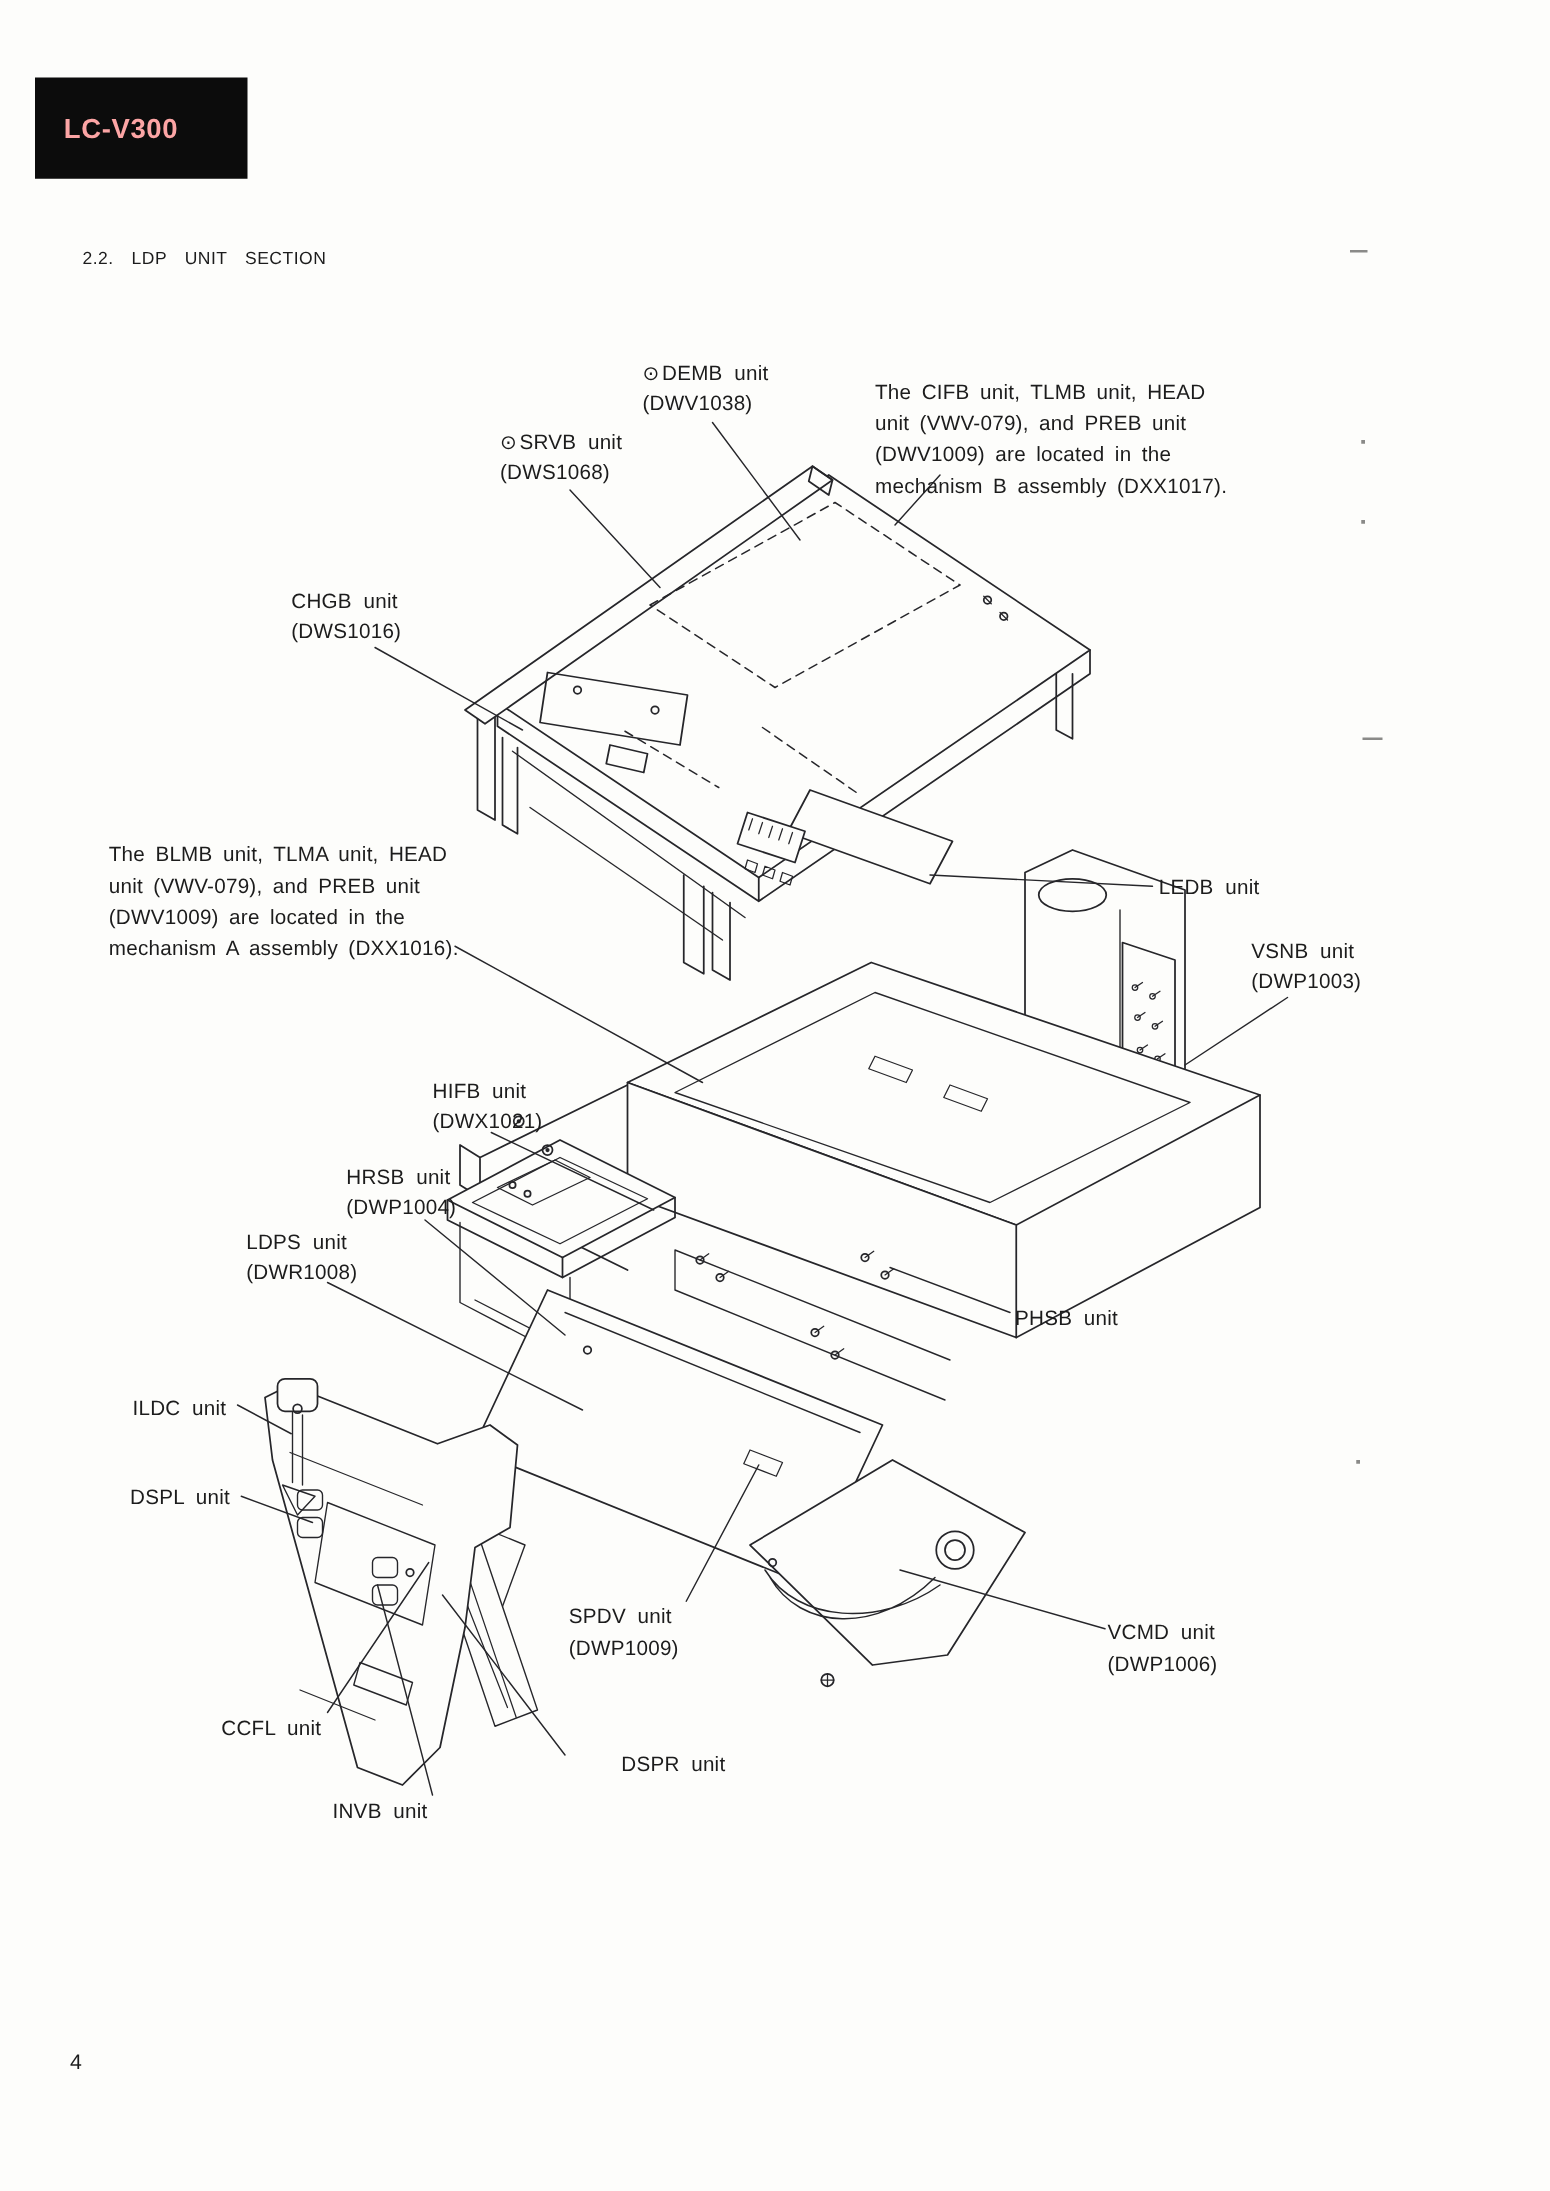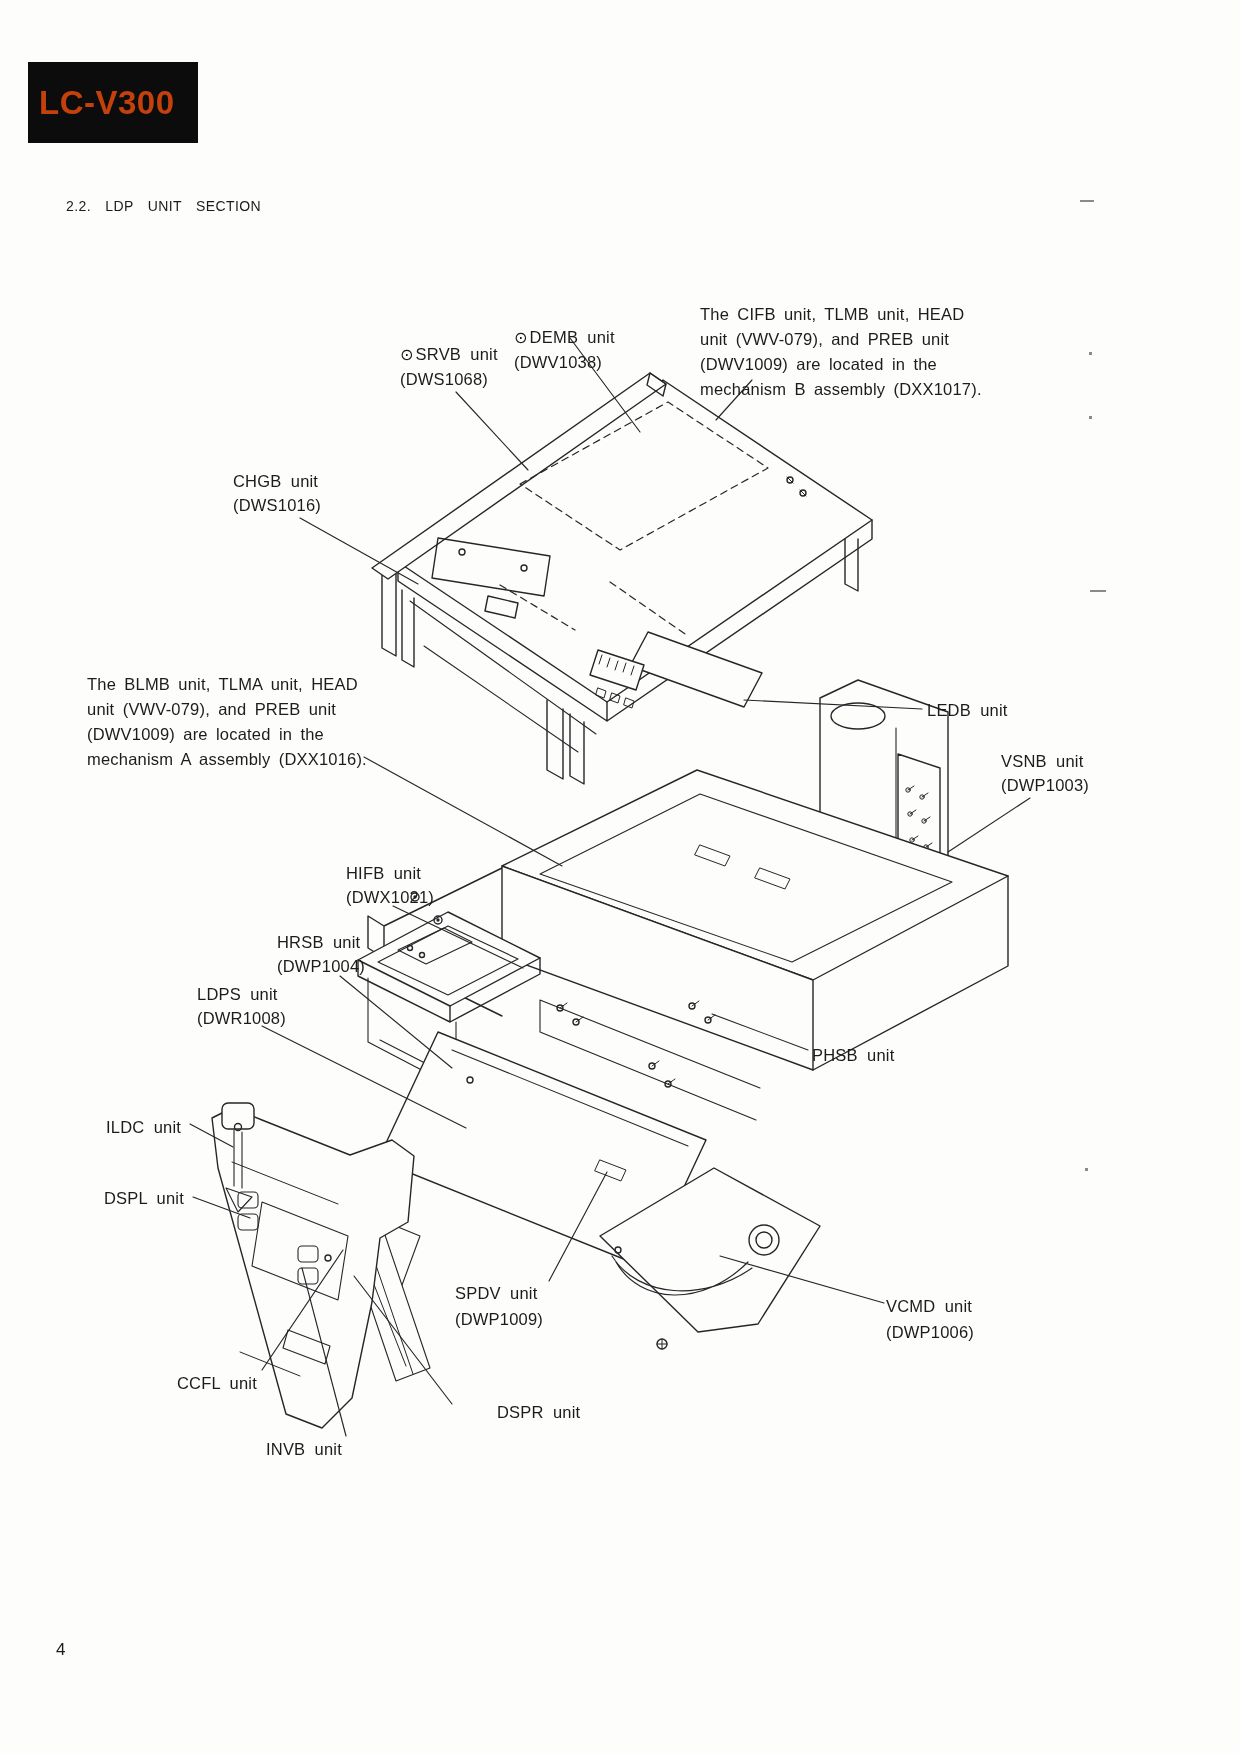--- a/index.html
+++ b/index.html
@@ -1,20 +1,20 @@
 <!DOCTYPE html>
 <html><head>
 <meta charset="utf-8">
 <style>
   html,body{margin:0;padding:0;background:#e8e8e6;}
   .page{position:relative;width:1240px;height:1753px;background:#fdfdfb;margin:0 auto;
         font-family:"Liberation Sans","DejaVu Sans",sans-serif;color:#1c1c1c;overflow:hidden;}
   .badge{position:absolute;left:28px;top:62px;width:170px;height:81px;background:#0c0c0c;
          display:flex;align-items:center;}
-  .badge span{color:#c2410c;font-size:33px;font-weight:bold;letter-spacing:.5px;padding-left:11px;}
+  .badge span{color:#fca5a5;font-size:22px;font-weight:bold;letter-spacing:.5px;padding-left:23px;}
   .heading{position:absolute;left:66px;top:198px;font-size:14px;font-weight:normal;
            letter-spacing:.4px;word-spacing:10px;white-space:nowrap;text-align:right;}
   .note{position:absolute;font-size:16.5px;line-height:25px;letter-spacing:.2px;word-spacing:3.5px;
         white-space:nowrap;}
   .lbl{position:absolute;font-size:16.5px;letter-spacing:.2px;word-spacing:4.5px;white-space:nowrap;line-height:24px;}
   .lbl .l2{display:block;}
   .lbl .l2:empty{display:none;}
   .bullet{font-family:"DejaVu Sans",sans-serif;font-size:16px;margin-right:2px;}
   .caption{position:absolute;left:334px;top:1556px;width:500px;text-align:center;
            font-size:19.5px;letter-spacing:.3px;word-spacing:6px;white-space:nowrap;}
@@ -193,21 +193,21 @@
     <div>(DWV1009) are located in the</div>
     <div>mechanism B assembly (DXX1017).</div>
   </div>
   <div class="note" style="left:87px;top:672px;">
     <div>The BLMB unit, TLMA unit, HEAD</div>
     <div>unit (VWV-079), and PREB unit</div>
     <div>(DWV1009) are located in the</div>
     <div>mechanism A assembly (DXX1016).</div>
   </div>
 
-  <div class="lbl" style="left:514px;top:287px;margin-top:38px;">
+  <div class="lbl" style="left:514px;top:287px;">
     <span class="bullet">⊙</span><span>DEMB unit</span>
     <span class="l2">(DWV1038)</span>
   </div>
   <div class="lbl" style="left:400px;top:342px;">
     <span class="bullet">⊙</span><span>SRVB unit</span>
     <span class="l2">(DWS1068)</span>
   </div>
   <div class="lbl" style="left:233px;top:469px;">
     <span>CHGB unit</span>
     <span class="l2">(DWS1016)</span>

